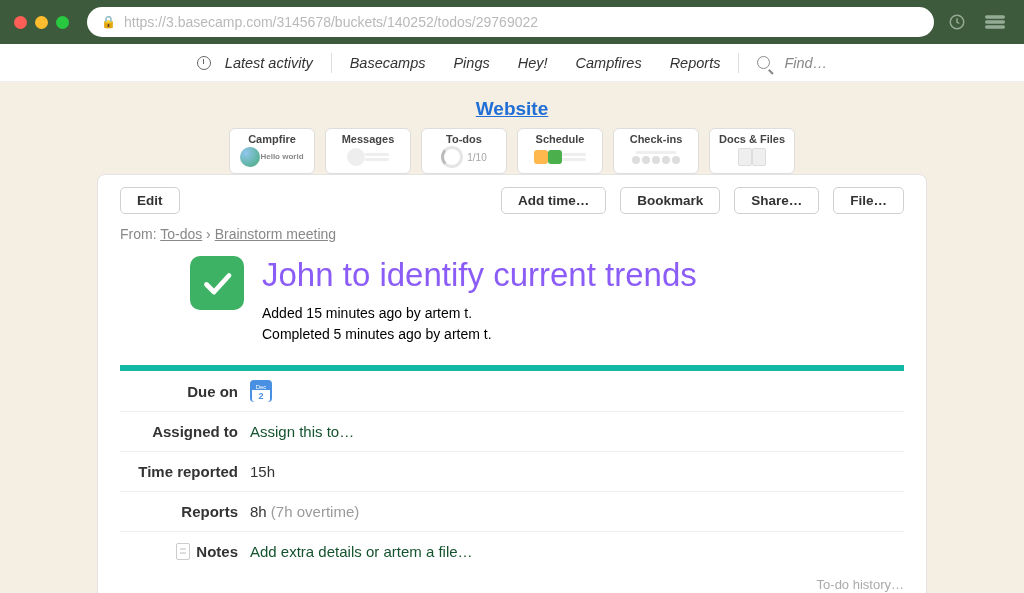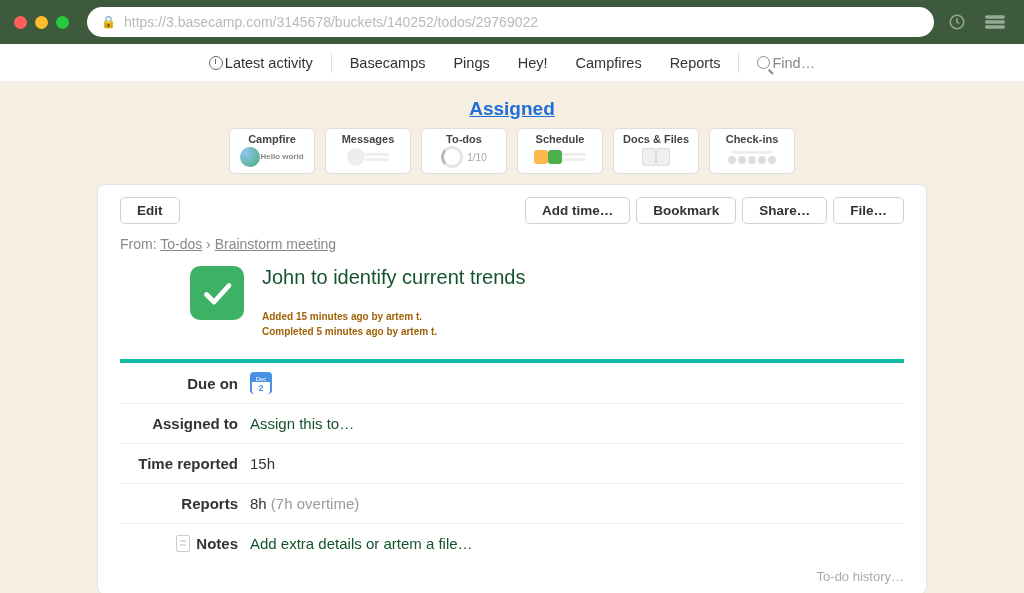--- a/index.html
+++ b/index.html
@@ -45,21 +45,21 @@
     background: #fff;
     height: 38px;
     display: flex;
     align-items: center;
     justify-content: center;
     gap: 0;
     border-bottom: 1px solid #eee;
     font-size: 14.5px;
     color: #333;
   }
-  .topnav .item { padding: 0 14px; cursor: pointer; display:flex; align-items:center; gap:2px;}
+  .topnav .item { padding: 0 14px; cursor: pointer; display:flex; align-items:center; gap:14px;font-style:italic;}
   .topnav .sep { width: 1px; height: 20px; background: #ddd; margin: 0 4px; }
   .topnav .clock-icon { width:14px; height:14px; border:1.6px solid #666; border-radius:50%; position:relative;}
   .topnav .clock-icon::after { content:""; position:absolute; left:5px; top:2px; width:1.5px; height:5px; background:#666;}
   .topnav .mag { width:13px; height:13px; border:1.6px solid #888; border-radius:50%; position:relative;}
   .topnav .mag::after { content:""; position:absolute; right:-5px; bottom:-5px; width:6px; height:1.6px; background:#888; transform:rotate(45deg);}
   .page {
     padding: 10px 20px 0;
   }
   .project-title {
     text-align: center;
@@ -68,21 +68,20 @@
   .project-title a {
     color: #1f6fd6;
     font-weight: 700;
     font-size: 19px;
     text-decoration: underline;
   }
   .tabcards {
     display: flex;
     justify-content: center;
     gap: 10px;
-    margin-bottom: 10px;
   }
   .tabcard {
     background: #fff;
     border: 1px solid #ddd;
     border-radius: 6px;
     width: 86px;
     height: 46px;
     display: flex;
     flex-direction: column;
     align-items: center;
@@ -127,21 +126,21 @@
   .btn {
     background: #fff;
     border: 1px solid #d0d0d0;
     border-radius: 5px;
     padding: 5px 16px;
     font-size: 13.5px;
     font-weight: 600;
     color: #333;
     cursor: pointer;
   }
-  .btn-row { display: flex; gap: 6px; }
+  .btn-row { display: flex; gap: 14px; }
   .breadcrumb {
     font-size: 14px;
     color: #888;
     margin-bottom: 14px;
   }
   .breadcrumb a { color: #888; text-decoration: underline; }
   .todo-head {
     display: flex;
     gap: 18px;
     align-items: flex-start;
@@ -149,35 +148,35 @@
     margin-bottom: 20px;
   }
   .check-box {
     width: 54px; height: 54px;
     background: #3db164;
     border-radius: 10px;
     display:flex; align-items:center; justify-content:center;
     flex-shrink:0;
   }
   .todo-title {
-    font-size: 20px;
-    color: #14532d;
-    margin-bottom: 20px;
+    font-size: 33px;
+    color: #8b5cf6;
+    margin-bottom: 9px;
     font-weight: 400;
   }
-  .todo-meta { font-size: 10px; color: #a16207; line-height: 1.5; font-weight: bold; }
+  .todo-meta { font-size: 14px; color: #000000; line-height: 1.5; }
   .fields { margin-left: 0; }
   .field-row {
     display: flex;
     align-items: center;
     border-top: 1px solid #eee;
     padding: 9px 0;
     min-height: 40px;
   }
-  .field-row:first-child { border-top: 4px solid #14b8a6; }
+  .field-row:first-child { border-top: 6px solid #14b8a6; }
   .field-label {
     width: 130px;
     text-align: right;
     font-weight: 700;
     font-size: 15px;
     color: #333;
     padding-right: 12px;
   }
   .field-label.notes { display:flex; align-items:center; justify-content:flex-end; gap:6px;}
   .field-value {
@@ -253,21 +252,21 @@
     </div>
   <div class="sep"></div>
   <div class="item">
     <span class="mag"></span>
     <span style="color:#888">Find…</span>
   </div>
 </div>
 
 <div class="page">
   <div class="project-title">
-    <a href="#">Assigned</a>
+    <a href="#">Website</a>
   </div>
 
   <div class="tabcards">
     <div class="tabcard campfire">
       <span>Campfire</span>
       <div class="preview">
           <div class="av"></div>
           <div class="txt">Hello world</div>
         </div>
     </div>
@@ -292,38 +291,38 @@
       <span>Schedule</span>
       <div class="preview">
           <div class="cal1"></div>
           <div class="cal2"></div>
           <div class="bars">
             <div class="bar"></div>
             <div class="bar"></div>
           </div>
         </div>
     </div>
-    <div class="tabcard docs">
-      <span>Docs &amp; Files</span>
-      <div class="preview">
-          <div class="doc"></div>
-          <div class="doc"></div>
-        </div>
-    </div>
     <div class="tabcard checkins">
       <span>Check-ins</span>
       <div class="preview" style="flex-direction:column; gap:2px;">
           <div class="wide-bar"></div>
           <div class="row">
             <div class="d"></div>
             <div class="d"></div>
             <div class="d"></div>
             <div class="d"></div>
             <div class="d"></div>
           </div>
+        </div>
+    </div>
+    <div class="tabcard docs">
+      <span>Docs &amp; Files</span>
+      <div class="preview">
+          <div class="doc"></div>
+          <div class="doc"></div>
         </div>
     </div>
   </div>
 
   <div class="card">
     <div class="card-top">
       <button class="btn">Edit</button>
       <div class="btn-row">
         <button class="btn">Add time…</button>
         <button class="btn">Bookmark</button>

